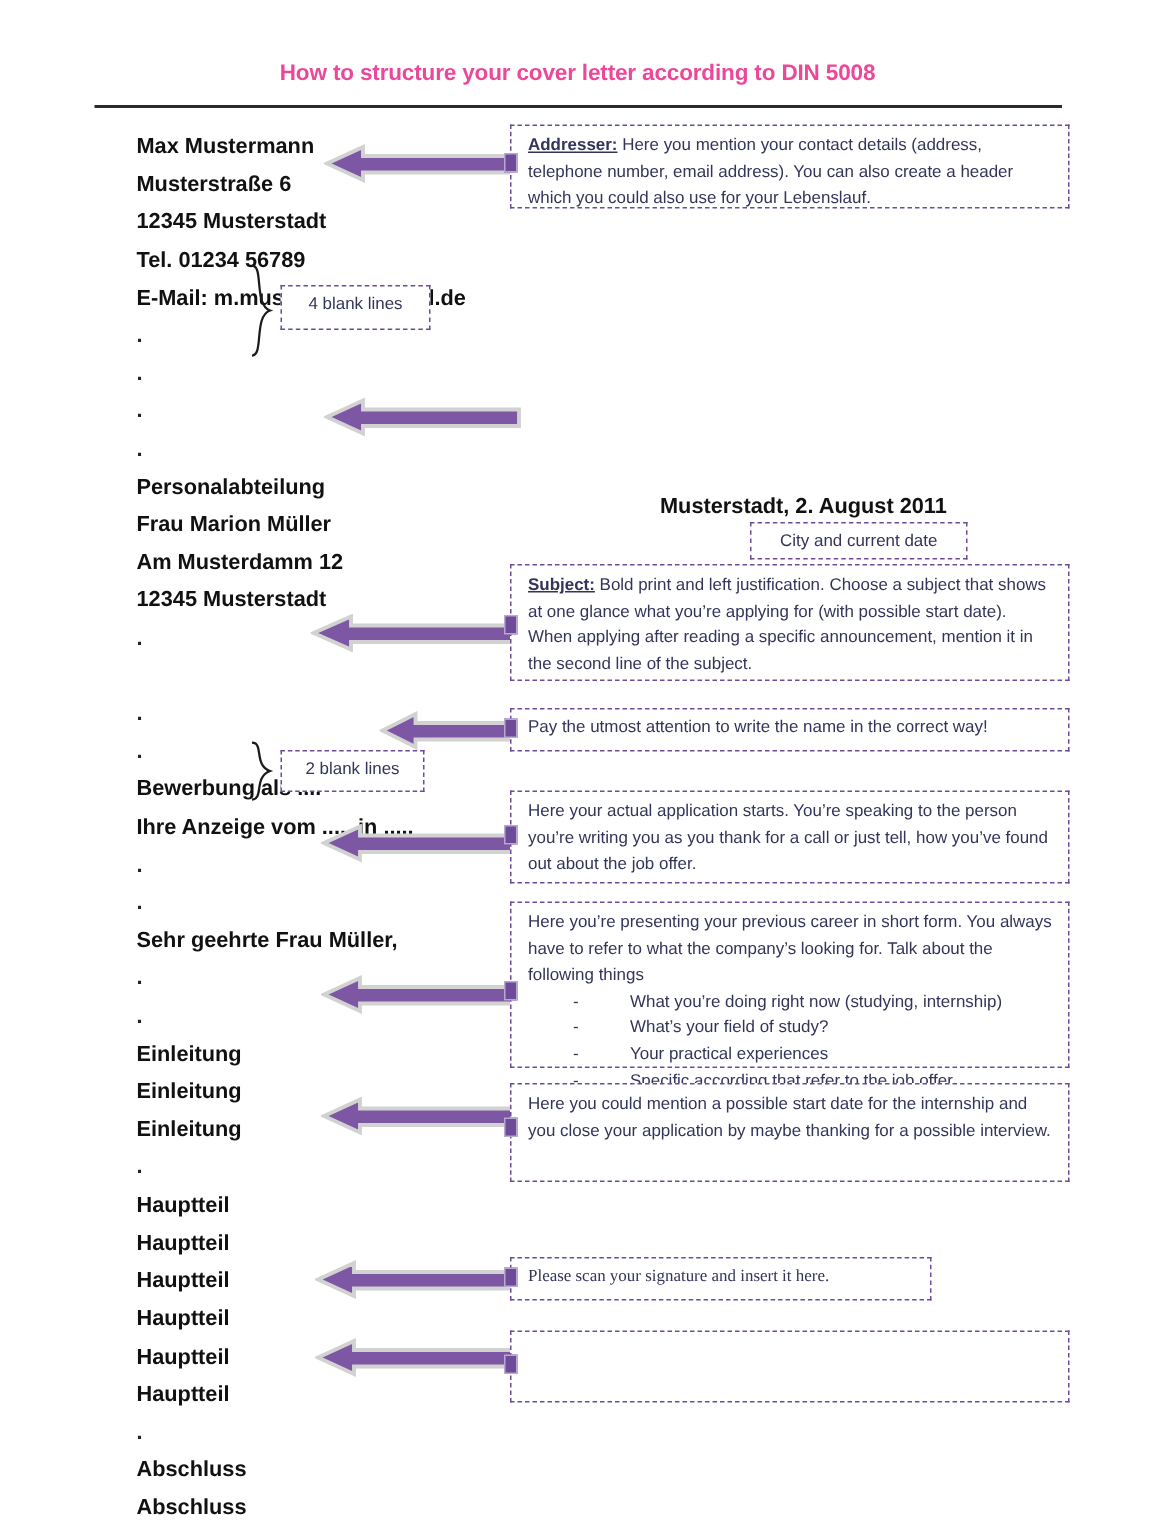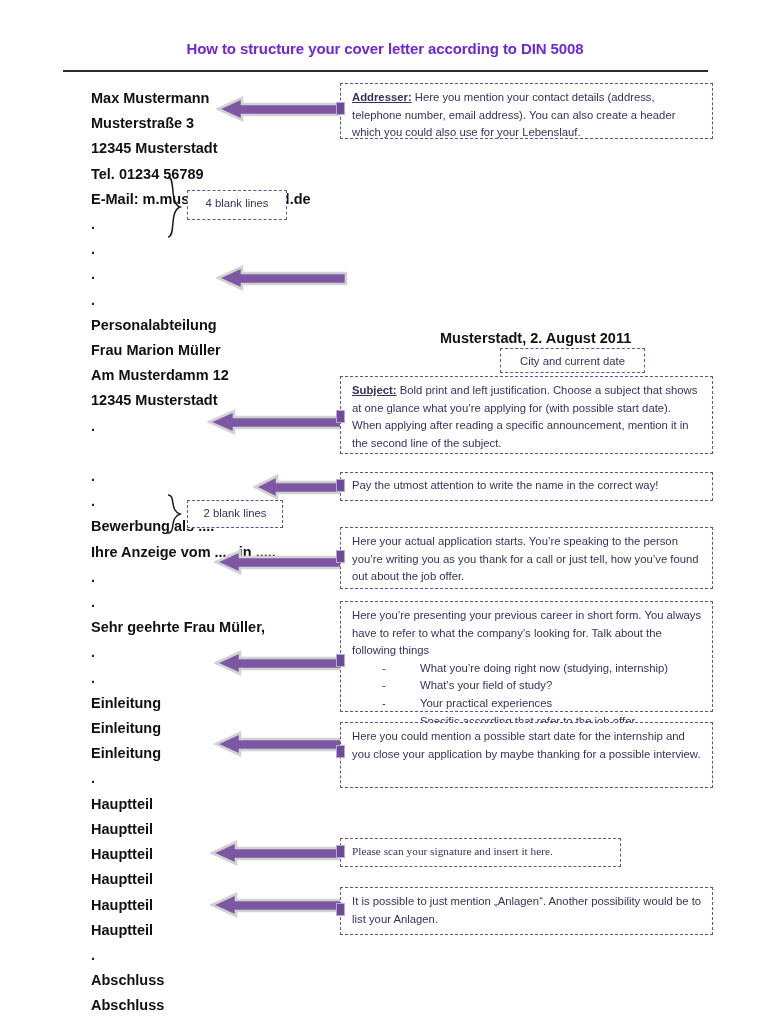--- a/index.html
+++ b/index.html
@@ -26,21 +26,21 @@
   
   .doc-title {
     position: absolute;
     left: 60px;
     top: 40px;
     width: 650px;
     text-align: center;
     font-size: 15px;
     font-weight: bold;
     letter-spacing: -0.1px;
-    color: #6d28d9;
+    color: #ec4899;
   }
   .title-rule {
     position: absolute;
     left: 63px;
     top: 70px;
     width: 645px;
     height: 0;
     border-top: 2px solid #2b2b2b;
   }
 
@@ -154,21 +154,21 @@
 </head>
 <body>
 
 <div class="page">
 
   <div class="doc-title">How to structure your cover letter according to DIN 5008</div>
   <div class="title-rule"></div>
 
   <div class="letter">
     <div class="lrow">Max Mustermann</div>
-    <div class="lrow">Musterstraße 3</div>
+    <div class="lrow">Musterstraße 6</div>
     <div class="lrow">12345 Musterstadt</div>
     <div class="lrow">Tel. 01234 56789</div>
     <div class="lrow">E-Mail: m.mustermann@mail.de</div>
 
     <div class="lrow dot">.</div>
     <div class="lrow dot">.</div>
     <div class="lrow dot">.</div>
     <div class="lrow dot">.</div>
 
     <div class="lrow">Personalabteilung</div>
@@ -321,16 +321,15 @@
     <span class="body">Here you could mention a possible start date for the internship and you close your application by maybe thanking for a possible interview.</span>
   </div>
 
   <div class="abox" style="left:340px; top:838px; width:281px; height:29px; padding-top:4px;font-family:Liberation Serif, serif;">
     <span class="tab" style="top:6px;"></span>
     <span class="body">Please scan your signature and insert it here.</span>
   </div>
 
   <div class="abox" style="left:340px; top:887px; width:373px; height:48px;">
     <span class="tab" style="top:15px;"></span>
-    <span class="body">It is possible to just mention „Anlagen“. Another possibility would be to list your Anlagen.</span>
   </div>
 
 </div>
 
 </body></html>

